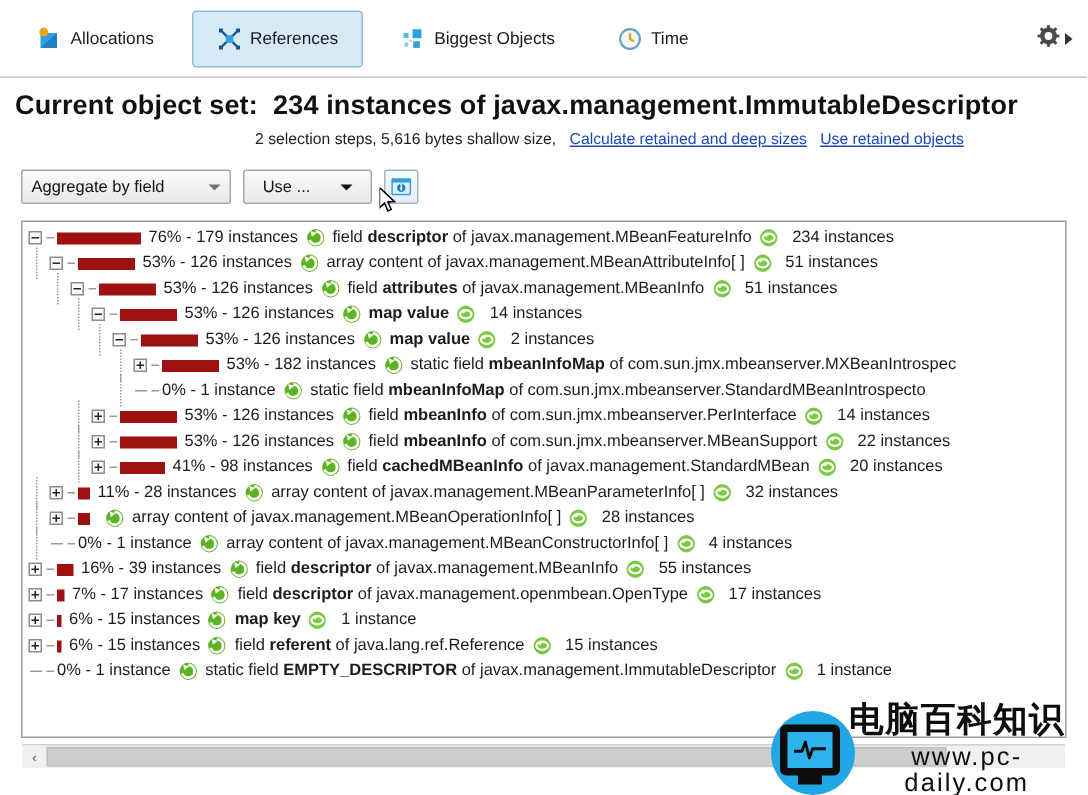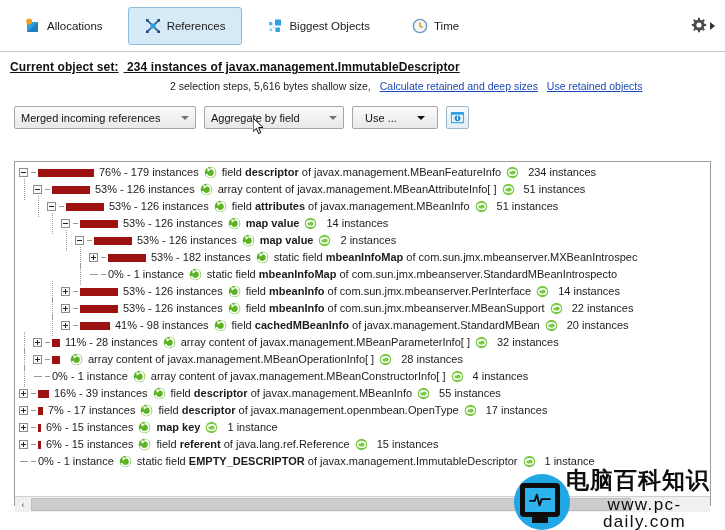--- a/index.html
+++ b/index.html
@@ -29,21 +29,21 @@
   .tab.framed{border-color:#b8cedd;background:#f3f8fb;}
   .tab.active{border-color:#8fbcd8;background:#d6e9f6;}
   .tab .ic{width:16px;height:16px;display:inline-block;position:relative;flex:0 0 auto;}
   .gearbtn{margin-left:auto;display:flex;align-items:center;gap:3px;padding-right:6px;}
   .arrowr{
     width:0;height:0;border-left:5px solid #333;
     border-top:4px solid transparent;border-bottom:4px solid transparent;
   }
   
   .header{padding:8px 0 0 10px;}
-  .hdr-line1{font-size:12px;font-weight:bold;color:#111;letter-spacing:.1px;text-decoration:underline;}
+  .hdr-line1{font-size:18px;font-weight:bold;color:#111;letter-spacing:.1px;}
   .hdr-line1 .lbl{margin-right:5px;}
   .hdr-line2{margin:6px 0 0 160px;font-size:10.5px;color:#222;}
   .hdr-line2 a{color:#1b49b5;text-decoration:underline;margin-left:6px;cursor:pointer;}
   
   .toolbar{display:flex;align-items:center;gap:8px;padding:14px 0 10px 14px;position:relative;}
   .combo{
     display:flex;align-items:center;justify-content:space-between;
     height:23px;box-sizing:border-box;
     background:linear-gradient(#fbfbfb,#e8e8e8);
     border:1px solid #a6a6a6;border-radius:2px;
@@ -61,21 +61,21 @@
   .combo.c3{width:86px;justify-content:center;gap:18px;}
   .infobtn{
     width:23px;height:23px;box-sizing:border-box;
     border:1px solid #9fb6c4;border-radius:2px;
     background:linear-gradient(#f7fbfd,#e3eef6);
     display:flex;align-items:center;justify-content:center;cursor:pointer;
   }
   .cursor{position:absolute;left:253px;top:26px;width:12px;height:18px;pointer-events:none;}
   
   .panel{
-    position:absolute;left:14px;top:161px;
+    position:absolute;left:14px;top:147px;
     width:697px;height:345px;box-sizing:border-box;
     border:1px solid #9c9c9c;background:#fff;overflow:hidden;
   }
   .tree{position:relative;padding:2px 0 0 0;}
   .row{
     height:17px;line-height:17px;white-space:nowrap;
     display:flex;align-items:center;font-size:11px;color:#1c1c1c;
     cursor:default;
   }
   .guide{flex:0 0 auto;height:17px;position:relative;}
@@ -210,24 +210,20 @@
     <span>234 instances of javax.management.ImmutableDescriptor</span>
   </div>
   <div class="hdr-line2">
     <span>2 selection steps, 5,616 bytes shallow size,</span>
     <a>Calculate retained and deep sizes</a>
     <a>Use retained objects</a>
   </div>
 </div>
 
 <div class="toolbar">
-  <div class="combo c1">
-    <span class="cv">Merged incoming references</span>
-    <span class="chev"></span>
-  </div>
   <div class="combo c2">
     <span class="cv">Aggregate by field</span>
     <span class="chev"></span>
   </div>
   <div class="combo c3">
     <span>Use ...</span>
     <span class="chev solid"></span>
   </div>
   <div class="infobtn">
     <svg viewBox="0 0 16 16" width="15" height="15">

